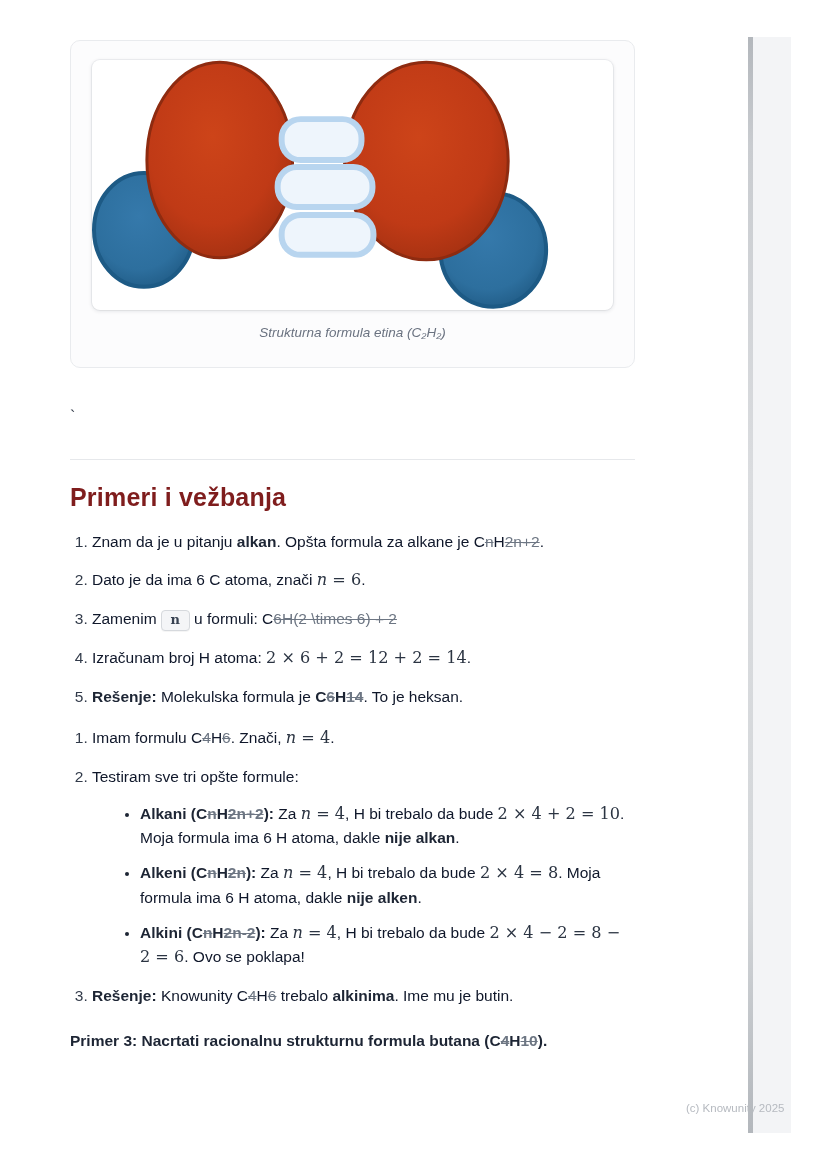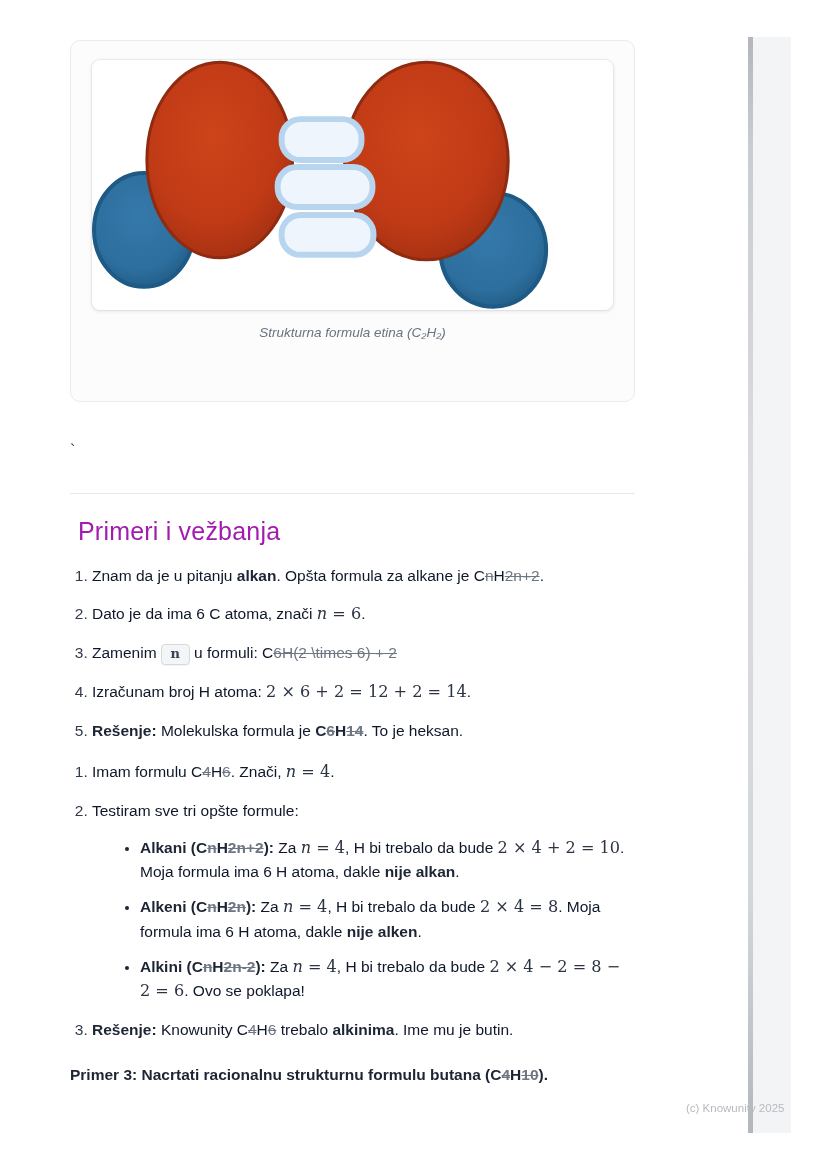--- a/index.html
+++ b/index.html
@@ -5,39 +5,39 @@
   html,body { margin:0; padding:0; background:#ffffff; }
   .page {
     position:relative; width:828px; height:1171px; background:#ffffff;
     font-family:"Liberation Sans", sans-serif; color:#323b4a; overflow:hidden;
   }
   .content { position:absolute; left:70px; top:40px; width:565px; }
 
   
   .figure-card {
     margin:0; border:1px solid #e9ebee; border-radius:10px; background:#fcfcfd;
-    padding:19px 21px 59px 21px;
+    padding:19px 21px 25px 21px;
   }
   .figure-image {
     height:250px; background:#ffffff; border-radius:8px;
     box-shadow:0 1px 4px rgba(16,24,40,.12), 0 0 0 1px #f0f1f3;
     overflow:hidden;
   }
   .figure-image svg { display:block; width:100%; height:100%; }
   .figure-caption {
     margin-top:14px; text-align:center; font-style:italic;
     font-size:13.5px; color:#6a7280; line-height:1.3;
   }
 
   .stray { margin-top:40px; height:22px; font-size:16px; color:#3a4250; }
 
   .divider { border:none; border-top:1px solid #e6e8eb; margin:29px 0 0 0; }
 
   .section-heading {
-    margin:22px 0 0 8px; font-size:25px; font-weight:400; color:#a21caf;
+    margin:22px 0 0 0; font-size:25px; font-weight:700; color:#7f1d1d;
     line-height:1.25; letter-spacing:.2px;
   }
 
   .primer-title {
     margin:23px 0 0 0; font-size:15.5px; font-weight:700; color:#1d2534;
     line-height:1.35;
   }
 
   ol.steps { margin:17px 0 0 0; padding:0 0 0 22px; font-size:15.5px; line-height:1.5; }
   ol.steps > li { margin-bottom:15px; color:#323b4a; }
@@ -128,20 +128,20 @@
         <span class="li-body"><span class="seg-n">Testiram sve tri opšte formule:</span></span>
         <ul class="sub-bullets">
           <li><span class="li-body"><span class="seg-b">Alkani (C</span><span class="seg-bs">n</span><span class="seg-b">H</span><span class="seg-bs">2n+2</span><span class="seg-b">):</span><span class="seg-n"> Za </span><span class="seg-mi">n</span><span class="seg-m"> = 4</span><span class="seg-n">, H bi trebalo da bude </span><span class="seg-m">2 × 4 + 2 = 10</span><span class="seg-n">. Moja formula ima 6 H atoma, dakle </span><span class="seg-b">nije alkan</span><span class="seg-n">.</span></span></li>
           <li><span class="li-body"><span class="seg-b">Alkeni (C</span><span class="seg-bs">n</span><span class="seg-b">H</span><span class="seg-bs">2n</span><span class="seg-b">):</span><span class="seg-n"> Za </span><span class="seg-mi">n</span><span class="seg-m"> = 4</span><span class="seg-n">, H bi trebalo da bude </span><span class="seg-m">2 × 4 = 8</span><span class="seg-n">. Moja formula ima 6 H atoma, dakle </span><span class="seg-b">nije alken</span><span class="seg-n">.</span></span></li>
           <li><span class="li-body"><span class="seg-b">Alkini (C</span><span class="seg-bs">n</span><span class="seg-b">H</span><span class="seg-bs">2n-2</span><span class="seg-b">):</span><span class="seg-n"> Za </span><span class="seg-mi">n</span><span class="seg-m"> = 4</span><span class="seg-n">, H bi trebalo da bude </span><span class="seg-m">2 × 4 − 2 = 8 − 2 = 6</span><span class="seg-n">. Ovo se poklapa!</span></span></li>
         </ul>
       </li>
       <li><span class="li-body"><span class="seg-b">Rešenje:</span><span class="seg-n"> Knowunity C</span><span class="seg-s">4</span><span class="seg-n">H</span><span class="seg-s">6</span><span class="seg-n"> trebalo </span><span class="seg-b">alkinima</span><span class="seg-n">. Ime mu je butin.</span></span></li>
     </ol>
 
-    <p class="primer-title"><span class="seg-b">Primer 3: Nacrtati racionalnu strukturnu formulu butana (C</span><span class="seg-bs">4</span><span class="seg-b">H</span><span class="seg-bs">10</span><span class="seg-b">).</span></p>
+    <p class="primer-title"><span class="seg-b">Primer 3: Nacrtati racionalnu strukturnu formula butana (C</span><span class="seg-bs">4</span><span class="seg-b">H</span><span class="seg-bs">10</span><span class="seg-b">).</span></p>
 
   </div>
 
   <div class="footer-credit">(c) Knowunity 2025</div>
   <div class="next-page-panel"></div>
   <div class="scrollbar"></div>
 </div>
 
 </body></html>

